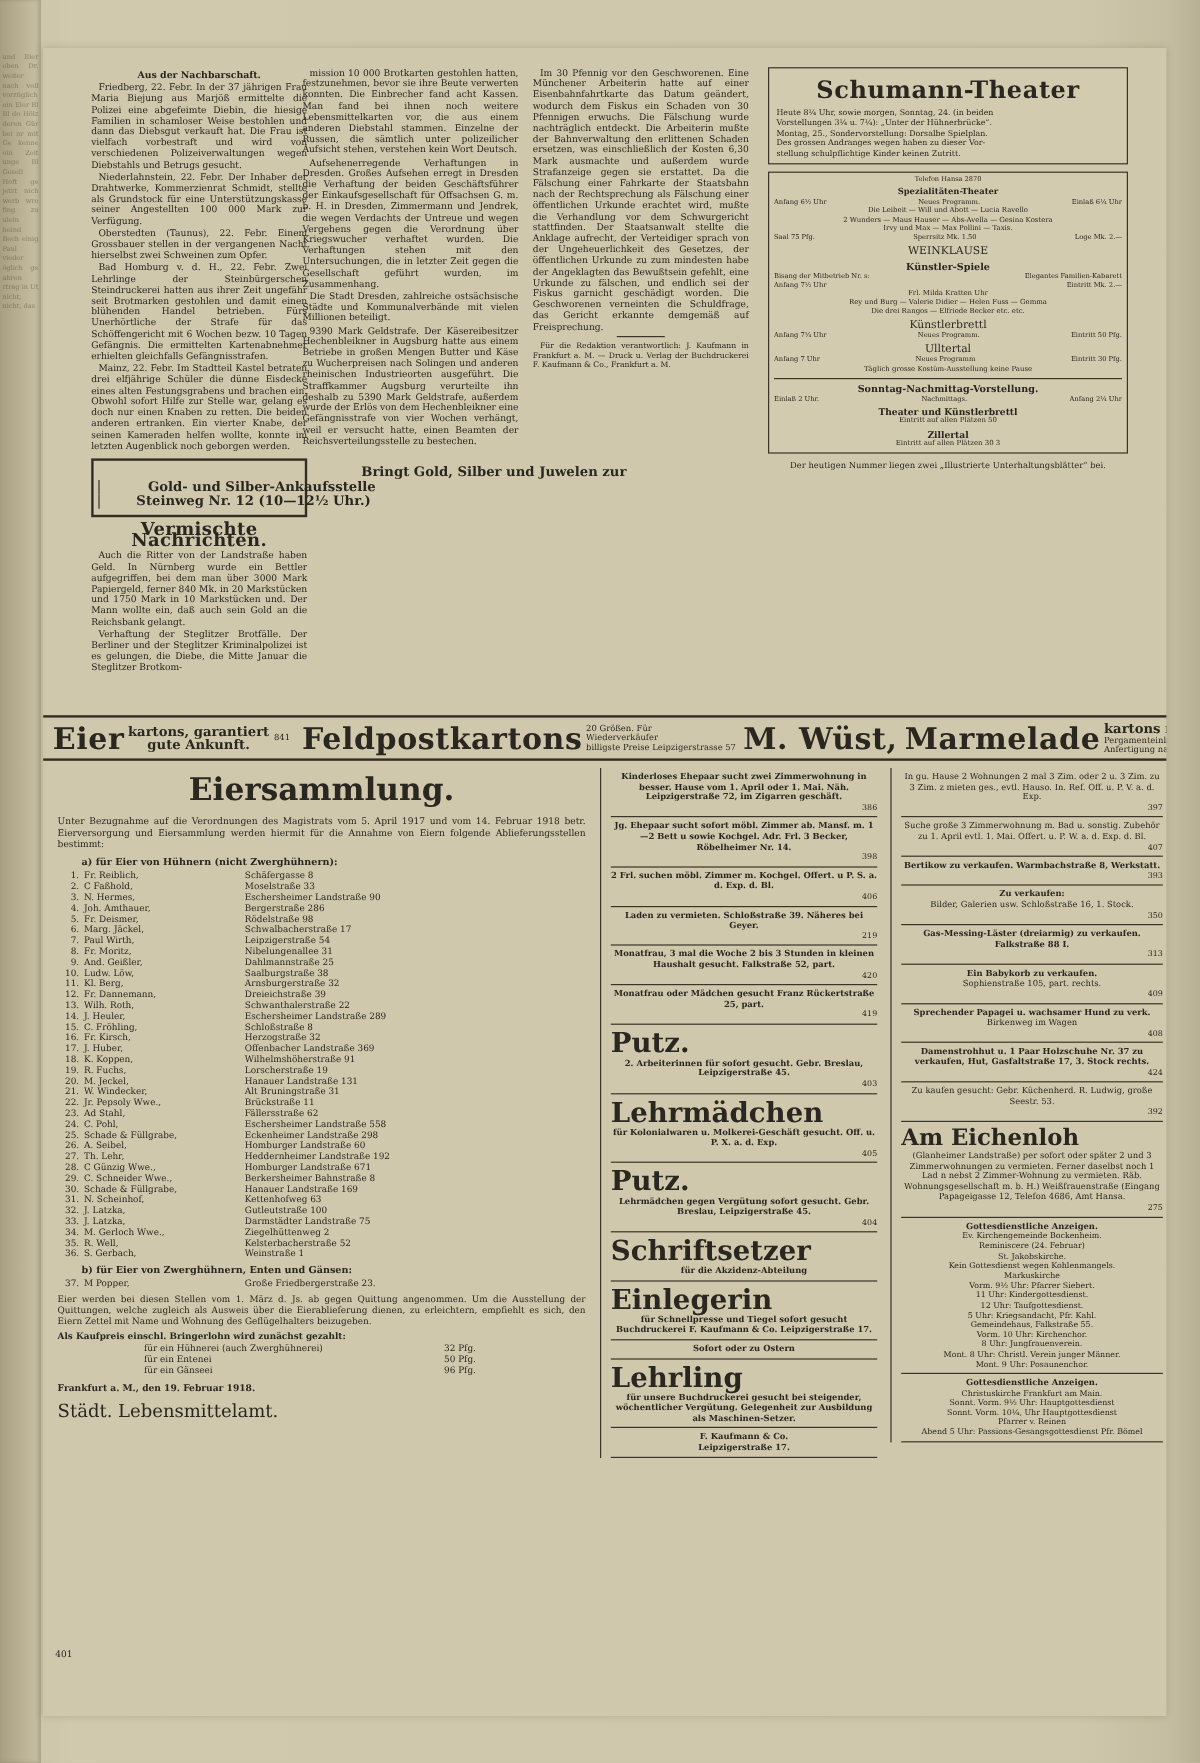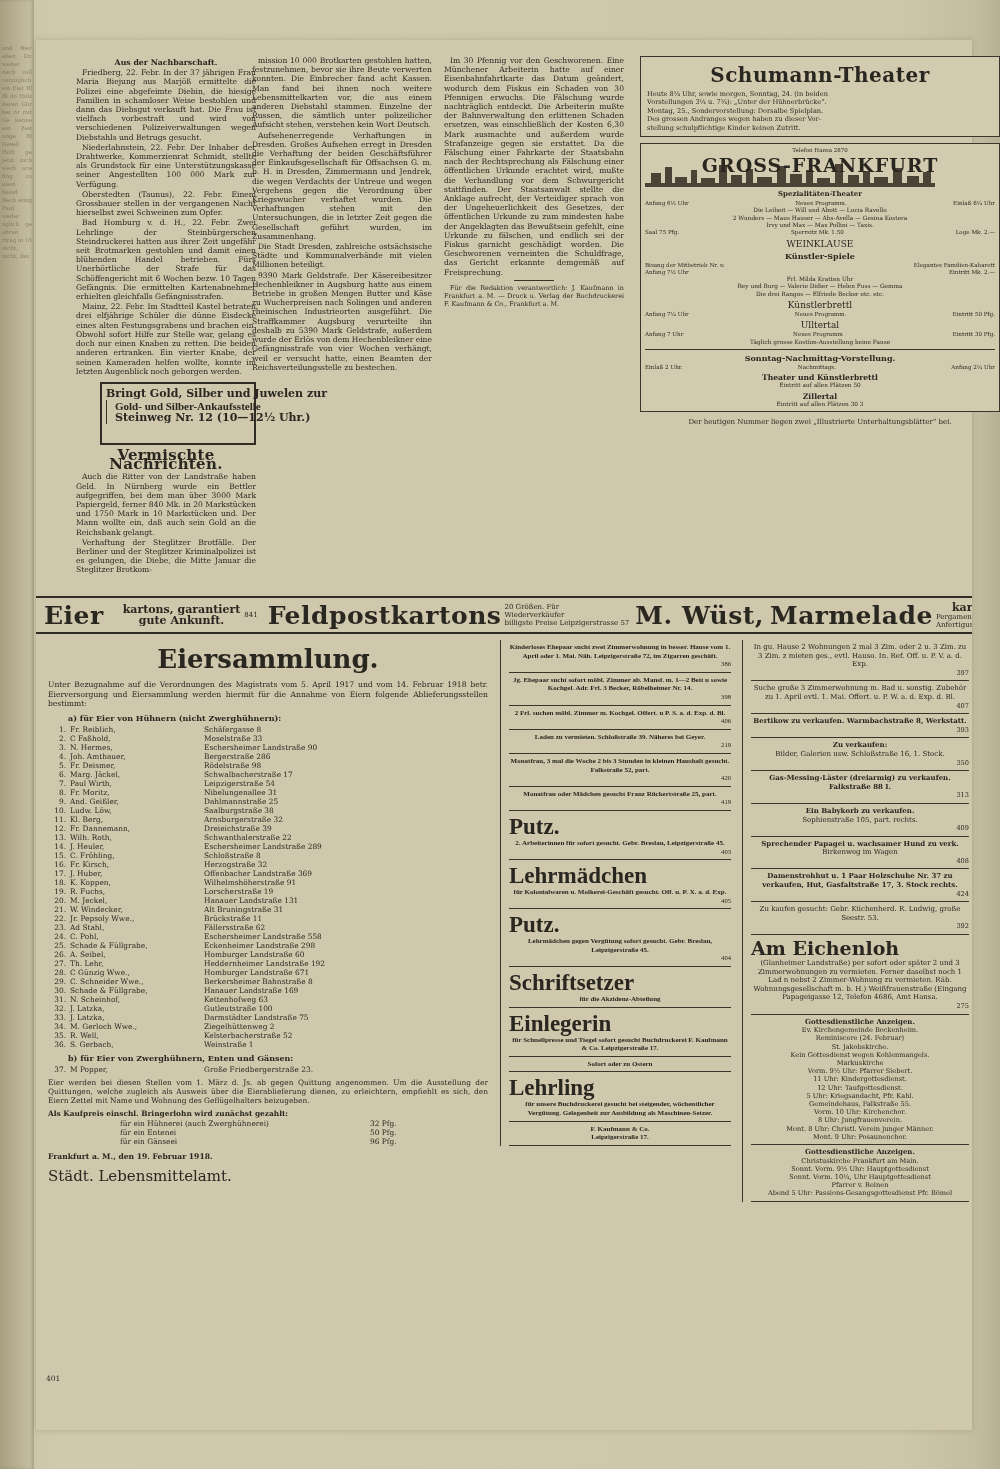--- a/index.html
+++ b/index.html
@@ -52,28 +52,28 @@
     position:absolute;left:60px;top:56px;width:890px;height:520px;
   }
   .col{
     position:absolute;top:0;font-size:7.6px;line-height:9.2px;
     text-align:justify;color:#2a2620;
     font-family:"DejaVu Serif",serif;
   }
   .c1{left:16px;width:180px;}
   .c2{left:192px;width:180px;}
   .c3{left:384px;width:180px;}
-  .adcol{position:absolute;left:580px;top:0;width:360px;}
+  .adcol{position:absolute;left:580px;top:0;width:300px;}
   .hd{font-weight:bold;text-align:center;font-size:7.8px;margin:2px 0 1px;}
   .p{margin:0 0 1px;text-indent:6px;}
   .sep{width:40px;height:1px;background:#3a342a;margin:3px auto;}
   
   .goldbox{
-    border:2px solid #322d24;margin-top:6px;padding:4px 4px 19px;
-    text-align:left;font-weight:bold;line-height:12px;margin-left:24px;
+    border:2px solid #322d24;margin-top:6px;padding:4px 4px 5px;
+    text-align:right;font-weight:bold;line-height:12px;
   }
   .goldbox .l1{font-size:11px;}
   .goldbox .l2{font-size:11px;}
   .goldbox .l3{font-size:11px;}
   .fraktur-title{
     font-size:15px;font-weight:bold;text-align:center;margin:6px 0 3px;
     letter-spacing:.3px;
   }
   
   .schumann{
@@ -104,27 +104,27 @@
   .gf .foot{font-size:7.6px;text-align:center;font-weight:bold;margin-top:2px;}
   .note{font-size:7px;text-align:center;margin-top:6px;}
   
   .banner{
     position:absolute;left:36px;top:596px;width:936px;height:34px;
     border-top:2px solid #322d24;border-bottom:2px solid #322d24;
     display:flex;align-items:center;overflow:hidden;
   }
   .banner .b{display:flex;align-items:center;white-space:nowrap;}
   .banner .big{font-size:25px;font-weight:bold;letter-spacing:.5px;}
-  .banner .mid{font-size:11px;font-weight:bold;line-height:11px;margin-left:16px;}
+  .banner .mid{font-size:11px;font-weight:bold;line-height:11px;}
   .banner .sm{font-size:7px;line-height:8px;}
   
   .lower{position:absolute;left:48px;top:640px;width:912px;height:772px;}
   .lc{position:absolute;top:0;font-family:"DejaVu Serif",serif;}
   .l1{left:0;width:440px;}
-  .l2{left:452px;width:222px;border-left:1px solid #3a342a;padding-left:8px;font-family:Liberation Serif, serif;}
+  .l2{left:452px;width:222px;border-left:1px solid #3a342a;padding-left:8px;}
   .l3{left:694px;width:218px;border-left:1px solid #3a342a;padding-left:8px;}
   .eier-title{font-size:26px;font-weight:bold;text-align:center;margin:4px 0 6px;}
   .intro{font-size:7.6px;line-height:9.6px;text-align:justify;}
   .bold-c{font-weight:bold;text-align:center;font-size:8px;margin:4px 0 2px;}
   table.names{width:100%;border-collapse:collapse;font-size:7.4px;line-height:9px;}
   table.names td{padding:0 2px;vertical-align:top;}
   td.num{width:16px;text-align:right;}
   td.nm{width:130px;}
   .smallp{font-size:7.4px;line-height:9.2px;text-align:justify;margin-top:4px;}
   .sign{font-size:7.6px;margin-top:6px;}
@@ -192,44 +192,20 @@
         <div class="name">Schumann-Theater</div>
         <div class="line">Heute 8¼ Uhr, sowie morgen, Sonntag, 24. (in beiden</div>
         <div class="line">Vorstellungen 3¼ u. 7¼): „Unter der Hühnerbrücke“.</div>
         <div class="line">Montag, 25., Sondervorstellung:  Dorsalbe  Spielplan.</div>
         <div class="line">Des grossen Andranges wegen haben zu dieser Vor-</div>
         <div class="line">stellung schulpflichtige Kinder keinen Zutritt.</div>
       </div>
 
       <div class="gf">
         <div class="top-small">Telefon Hansa 2870</div>
-        <div class="skyline">
-          <div class="bigname" style="position:relative;z-index:2;">GROSS-FRANKFURT</div>
-          <i style="left:6px;width:10px;height:14px;"></i>
-          <i style="left:20px;width:7px;height:20px;"></i>
-          <i style="left:30px;width:12px;height:10px;"></i>
-          <i style="left:46px;width:6px;height:17px;"></i>
-          <i style="left:56px;width:14px;height:9px;"></i>
-          <i style="left:74px;width:8px;height:22px;"></i>
-          <i style="left:86px;width:11px;height:12px;"></i>
-          <i style="left:101px;width:7px;height:18px;"></i>
-          <i style="left:112px;width:15px;height:10px;"></i>
-          <i style="left:132px;width:9px;height:21px;"></i>
-          <i style="left:145px;width:12px;height:13px;"></i>
-          <i style="left:161px;width:7px;height:17px;"></i>
-          <i style="left:172px;width:13px;height:9px;"></i>
-          <i style="left:190px;width:8px;height:23px;"></i>
-          <i style="left:203px;width:11px;height:12px;"></i>
-          <i style="left:218px;width:7px;height:16px;"></i>
-          <i style="left:229px;width:14px;height:10px;"></i>
-          <i style="left:248px;width:9px;height:19px;"></i>
-          <i style="left:262px;width:12px;height:11px;"></i>
-          <i style="left:278px;width:8px;height:15px;"></i>
-          <i style="left:0;bottom:0;width:290px;height:4px;"></i>
-        </div>
 
         <div class="sub">Spezialitäten-Theater</div>
         <div class="row">
             <span>Anfang 6½ Uhr</span>
             <span>Neues Programm.</span>
             <span>Einlaß 6¼ Uhr</span>
           </div>
         <div class="ctr">Die Leibeit — Will und Abott — Lucia Ravello</div>
         <div class="ctr">2 Wunders — Maus Hauser — Abs-Avella — Gesina Kostera</div>
         <div class="ctr">Irvy und Max — Max Pollini — Taxis.</div>

